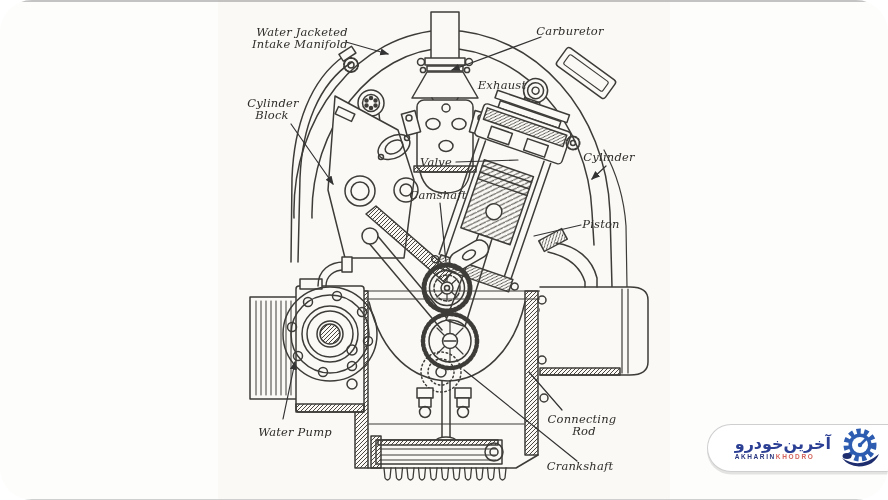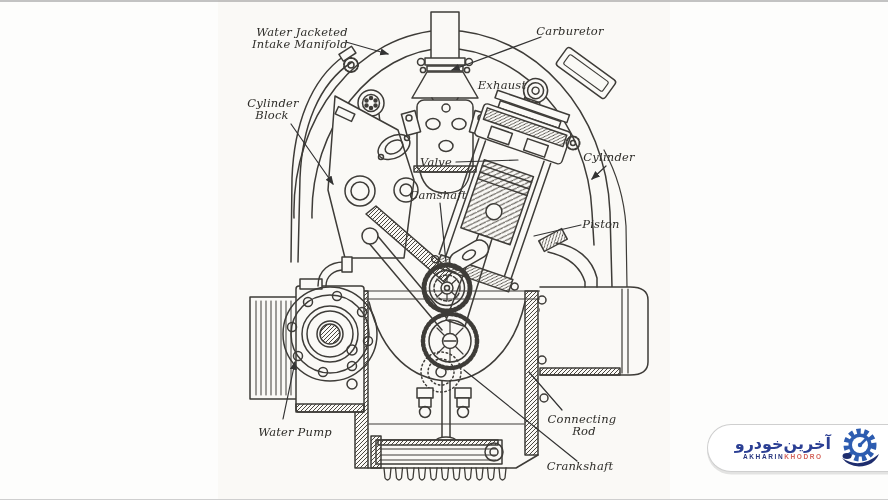--- a/index.html
+++ b/index.html
@@ -1,26 +1,26 @@
 <!DOCTYPE html>
 <html><head>
 <meta charset="utf-8">
 <style>
   html,body{margin:0;padding:0;background:#ffffff;}
   .frame{position:relative;width:888px;height:500px;background:#fdfdfc;overflow:hidden;
-         font-family:"Liberation Sans",sans-serif;}
+         font-family:"Liberation Sans",sans-serif;border-radius:32px;}
   .top-hairline{position:absolute;left:0;top:0;width:888px;height:2px;background:#8a8a8a;opacity:.5;}
   .bottom-hairline{position:absolute;left:0;bottom:0;width:888px;height:1px;background:#cfcfcf;}
   svg text.lbl{font:italic 11.5px "DejaVu Serif",serif;fill:#2d2c28;letter-spacing:.2px;stroke:none;}
   
   .watermark{position:absolute;left:707px;top:424px;width:181px;height:48px;background:#fff;
              border:1.5px solid #cfcfcf;border-right:none;border-radius:25px 0 0 25px;
              box-shadow:0 2.5px 0 rgba(0,0,0,.10);
              display:flex;align-items:center;justify-content:flex-end;gap:7px;padding-right:6px;box-sizing:border-box;}
-  .wm-text{display:flex;flex-direction:column;align-items:center;line-height:1;}
+  .wm-text{display:flex;flex-direction:column;line-height:1;}
   .wm-fa{font-family:"DejaVu Sans",sans-serif;font-weight:bold;font-size:16px;color:#2b3f94;direction:rtl;}
   .wm-en{font-family:"Liberation Sans",sans-serif;font-weight:bold;font-size:6.5px;letter-spacing:1.6px;color:#27357e;margin-top:2px;}
   .wm-en .red{color:#d4645c;}
   .wm-icon{width:44px;height:44px;flex:0 0 auto;}
 </style>
 </head>
 <body>
 
 <div class="frame">
   <div class="top-hairline"></div>

